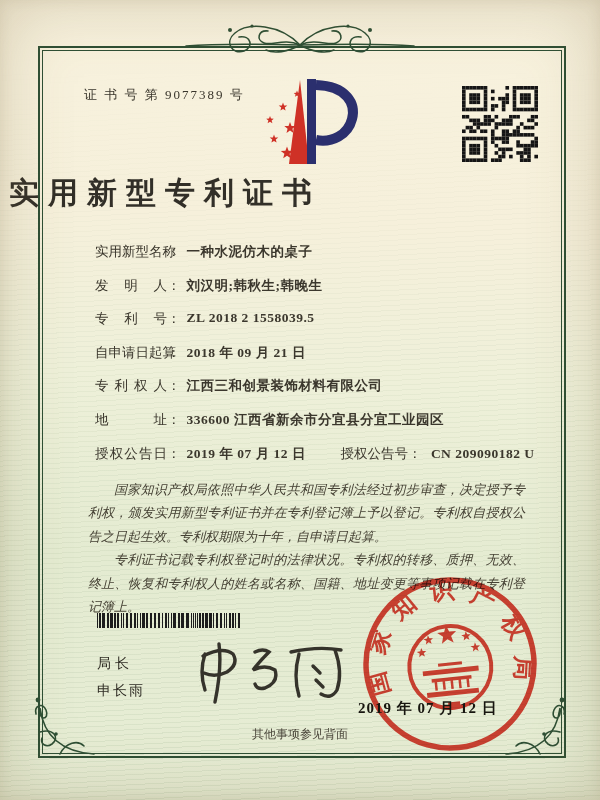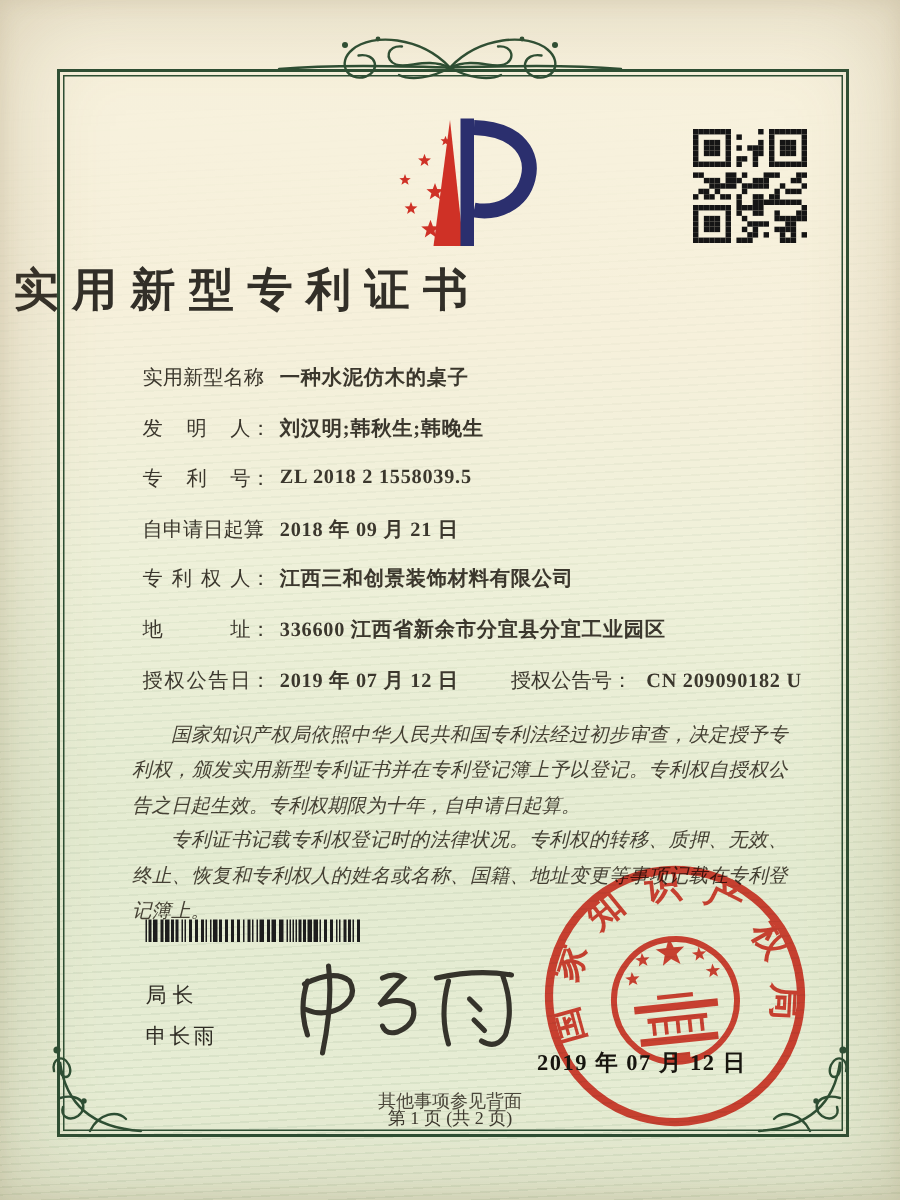--- a/index.html
+++ b/index.html
@@ -82,20 +82,21 @@
     <circle cx="26" cy="42" r="1.8" fill="#2d4e34" stroke="none"></circle>
   </svg>
   <svg class="corner right" viewBox="0 0 70 66" fill="none" stroke="#2d4e34" stroke-width="1.6" stroke-linecap="round">
     <path d="M64,62 C34,60 14,46 10,16 C8,30 20,28 16,18 C12,10 4,14 6,22"></path>
     <path d="M10,40 C24,36 30,46 22,52 C16,56 10,52 12,46"></path>
     <path d="M30,62 C36,50 48,48 54,54"></path>
     <circle cx="8" cy="8" r="2.4" fill="#2d4e34" stroke="none"></circle>
     <circle cx="26" cy="42" r="1.8" fill="#2d4e34" stroke="none"></circle>
   </svg>
 
+  <div class="cert-no">证 书 号 第 9077389 号</div>
 
   <svg class="logo" viewBox="0 0 130 92">
     <g fill="#cf3126">
       <polygon points="54.0,14.5 54.9,16.8 57.3,16.9 55.4,18.5 56.1,20.8 54.0,19.5 51.9,20.8 52.6,18.5 50.7,16.9 53.1,16.8"></polygon>
       <polygon points="40.0,26.5 41.1,29.5 44.3,29.6 41.8,31.6 42.6,34.6 40.0,32.9 37.4,34.6 38.2,31.6 35.7,29.6 38.9,29.5"></polygon>
       <polygon points="27.0,40.0 28.0,42.6 30.8,42.8 28.6,44.5 29.4,47.2 27.0,45.7 24.6,47.2 25.4,44.5 23.2,42.8 26.0,42.6"></polygon>
       <polygon points="47.0,46.0 48.5,50.0 52.7,50.1 49.4,52.8 50.5,56.9 47.0,54.5 43.5,56.9 44.6,52.8 41.3,50.1 45.5,50.0"></polygon>
       <polygon points="31.0,58.5 32.1,61.5 35.3,61.6 32.8,63.6 33.6,66.6 31.0,64.9 28.4,66.6 29.2,63.6 26.7,61.6 29.9,61.5"></polygon>
       <polygon points="44.0,70.5 45.6,74.8 50.2,75.0 46.6,77.8 47.8,82.3 44.0,79.7 40.2,82.3 41.4,77.8 37.8,75.0 42.4,74.8"></polygon>
       <polygon points="57,4 46,88 66,88"></polygon>
@@ -456,17 +457,16 @@
       <path d="M62,97 h56" stroke-width="5" fill="none"></path>
       <path d="M70,105 h40" stroke-width="3.5" fill="none"></path>
       <path d="M74,105 v10 M82,105 v10 M90,105 v10 M98,105 v10 M106,105 v10" stroke-width="2.5" fill="none"></path>
       <path d="M64,119 h52" stroke-width="5" fill="none"></path>
       <rect x="84" y="128" width="12" height="7" stroke="none"></rect>
     </g>
   </svg>
 
   <div class="seal-date">2019 年 07 月 12 日</div>
 
-  <div class="page-num">第 1 页 (共 2 页)</div>
   <div class="back-note">其他事项参见背面</div>
 
   <div class="vignette"></div>
 </div>
 
 </body></html>

